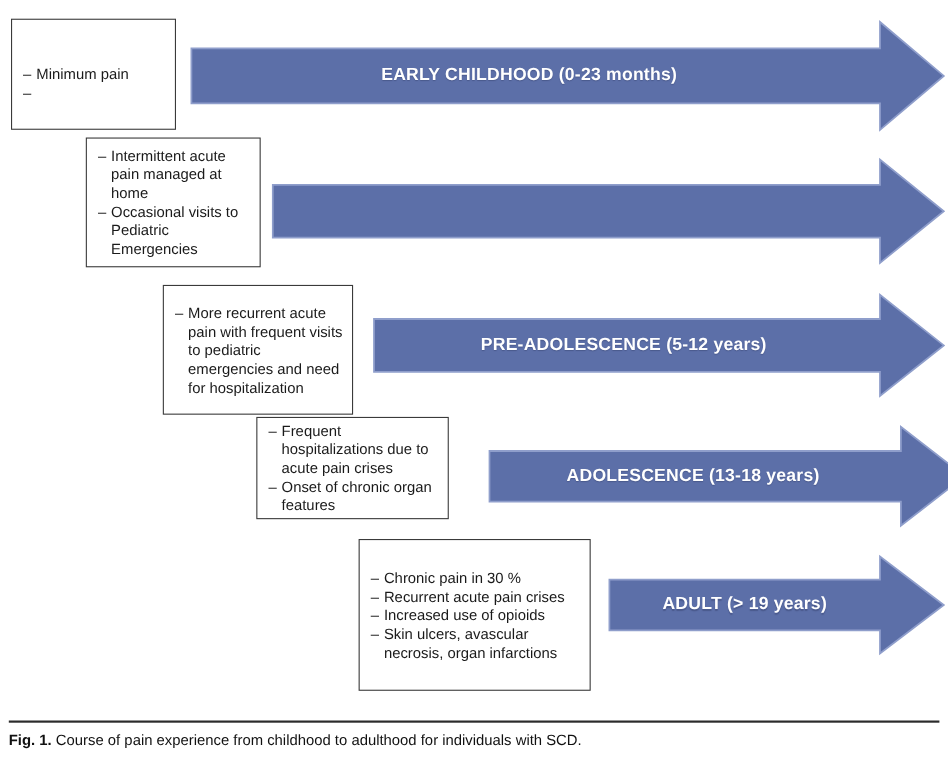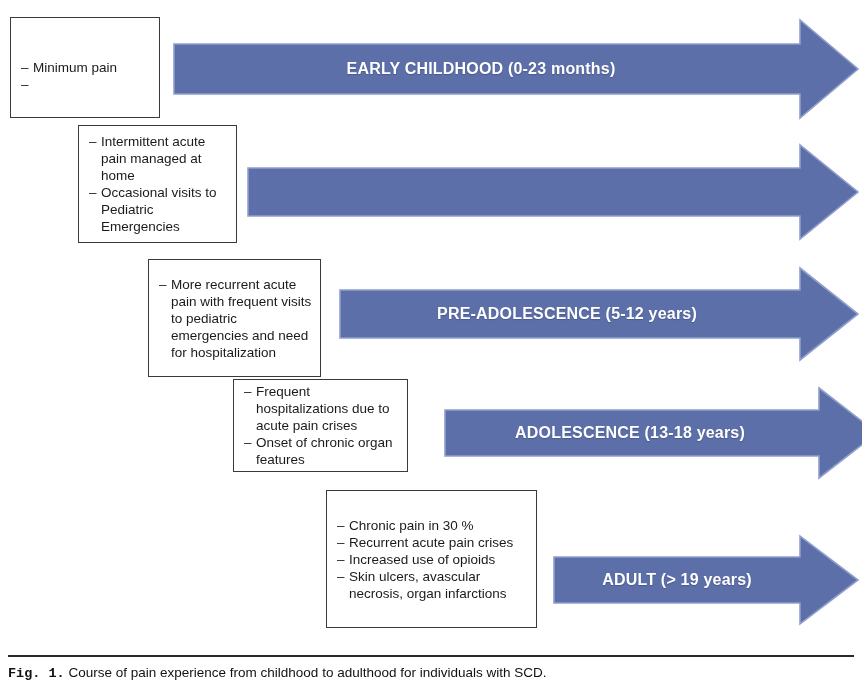--- a/index.html
+++ b/index.html
@@ -98,21 +98,20 @@
     top: 664px;
     width: 846px;
     font-family: "Liberation Sans", sans-serif;
     font-size: 13.5px;
     color: #111111;
     line-height: 18px;
     white-space: nowrap;
   }
   #caption .cap-label {
     font-weight: bold;
-    font-family: Liberation Mono, monospace;
   }
 </style>
 </head>
 <body>
 
 <div id="figure-root">
 
   <div class="textbox" style="left:10px; top:17px; width:150px; height:101px;">
     <div class="tb-inner">
       <ul>
@@ -179,21 +178,21 @@
     <div class="tb-inner">
       <ul>
         <li><span class="dash">–</span><span>Chronic pain in 30 %</span></li>
         <li><span class="dash">–</span><span>Recurrent acute pain crises</span></li>
         <li><span class="dash">–</span><span>Increased use of opioids</span></li>
         <li><span class="dash">–</span><span>Skin ulcers, avascular necrosis, organ infarctions</span></li>
       </ul>
     </div>
   </div>
 
-  <div class="arrow" style="left:554px; top:536px; width:304px; height:88px;">
+  <div class="arrow" style="left:554px; top:506px; width:304px; height:88px;">
     <svg viewBox="0 0 304 88" preserveAspectRatio="none">
       <polygon points="0,21 246,21 246,0 304,44 246,88 246,67 0,67" fill="#5c6fa8" stroke="#8f9ecb" stroke-width="1.6"></polygon>
     </svg>
     <div class="arrow-label" style="top:35px; padding-right:58px;">ADULT (&gt; 19 years)</div>
   </div>
 
   <div id="caption-rule"></div>
   <div id="caption">
     <span class="cap-label">Fig. 1.</span>
     <span>Course of pain experience from childhood to adulthood for individuals with SCD.</span>

